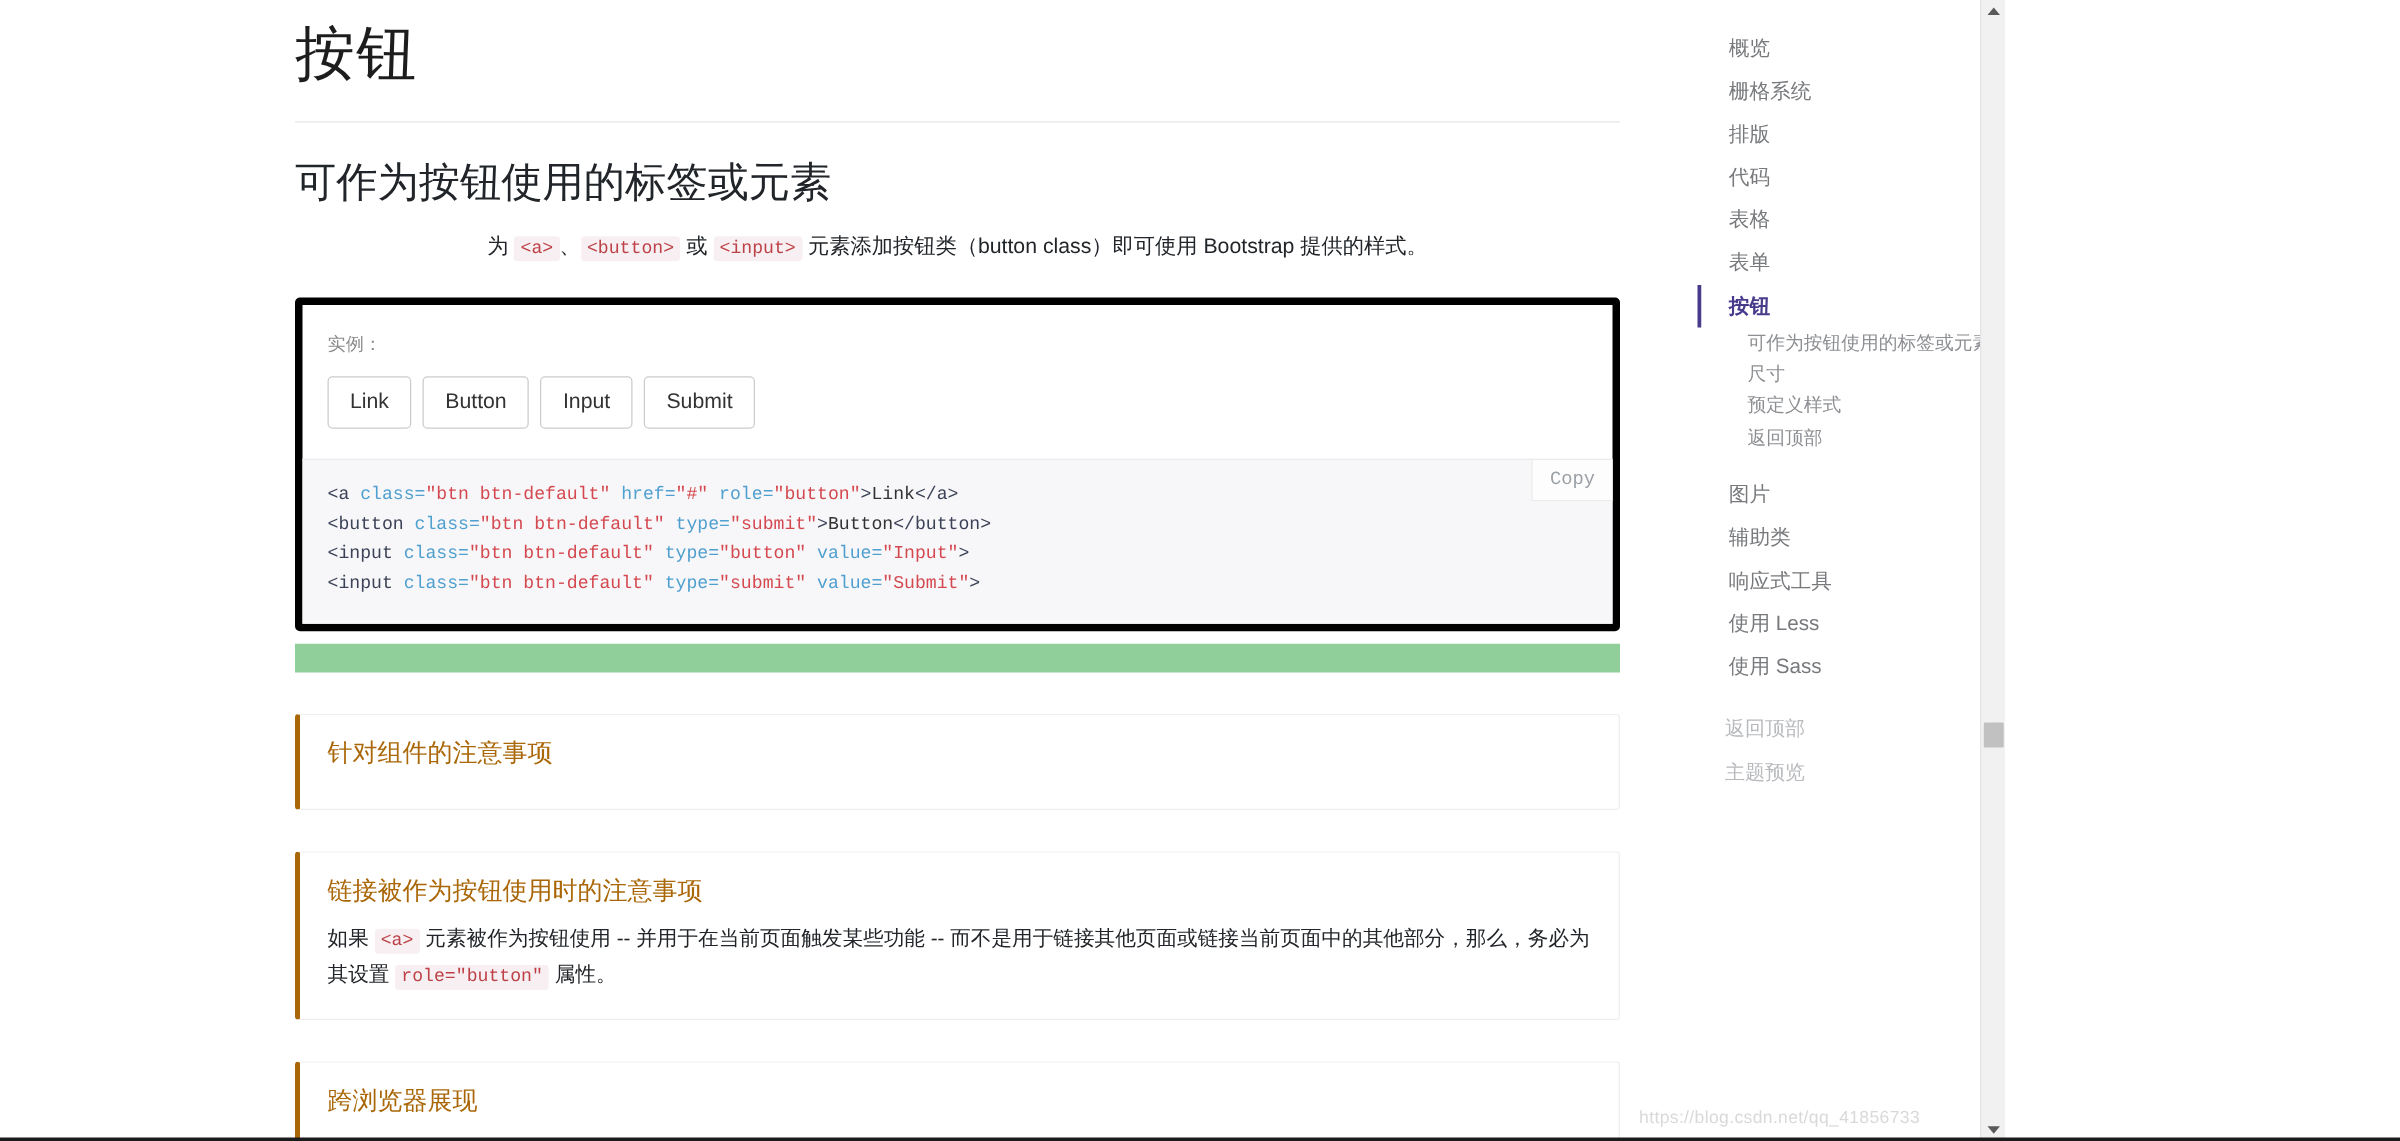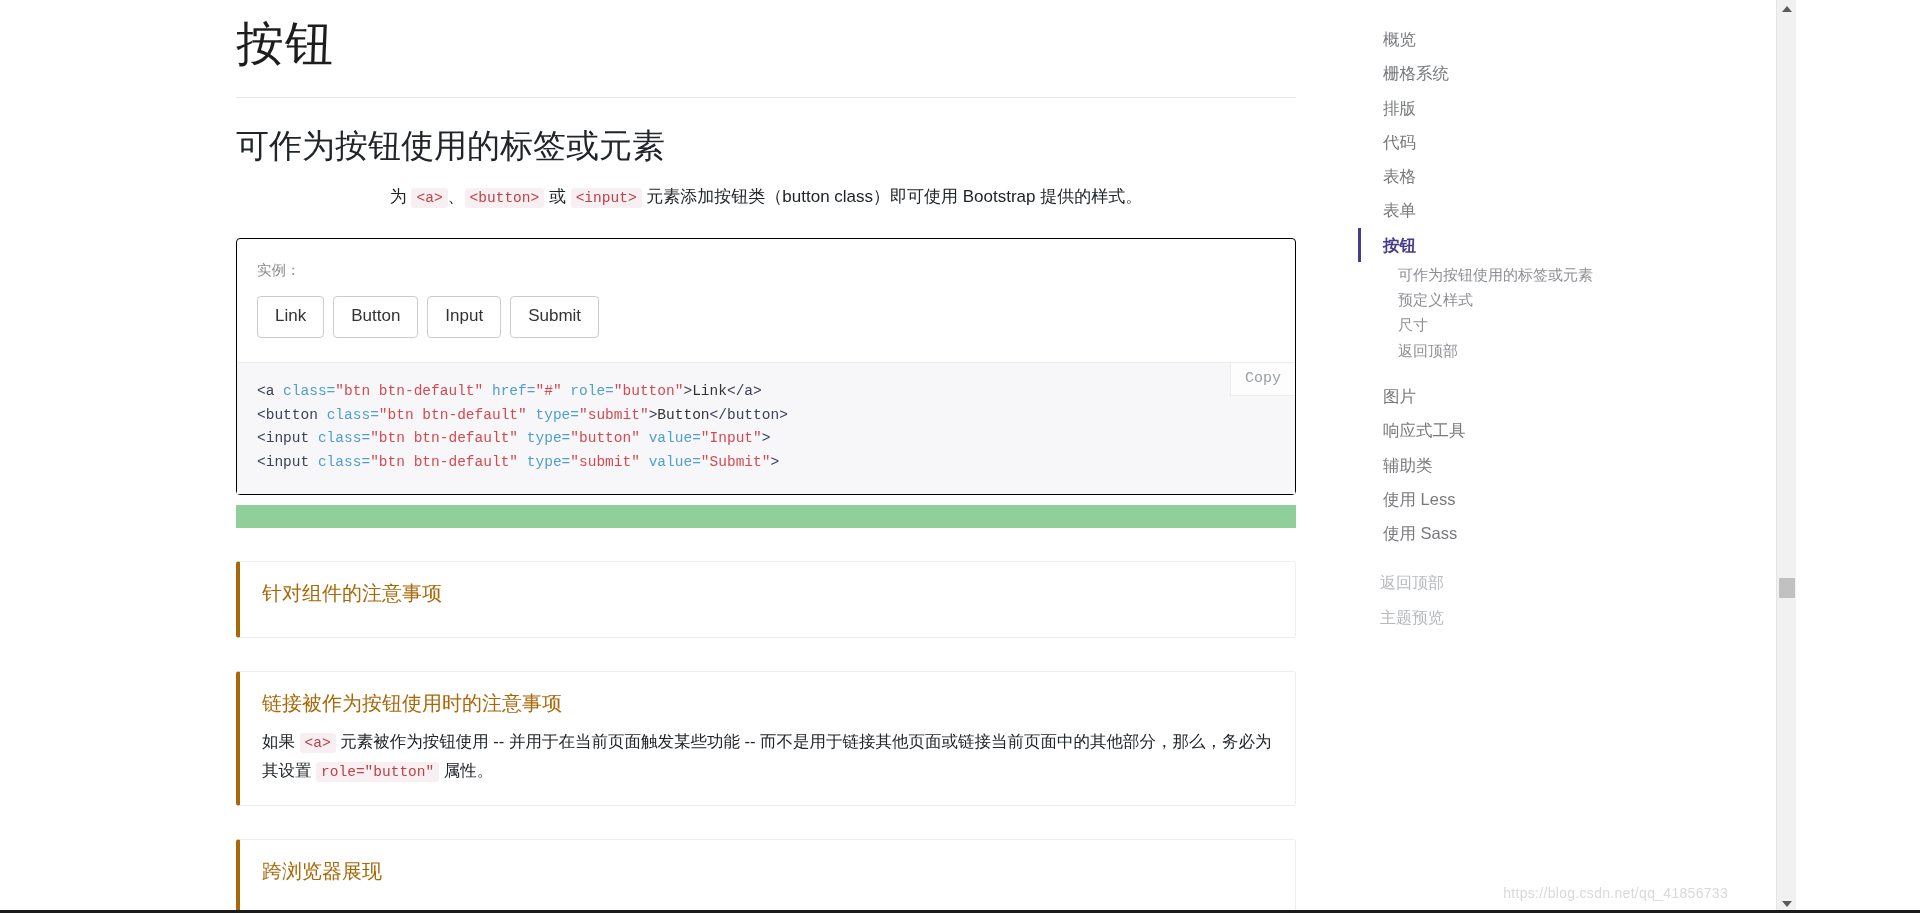--- a/index.html
+++ b/index.html
@@ -5,21 +5,21 @@
   * { box-sizing: border-box; }
   html, body {
     margin: 0; padding: 0;
     width: 1920px; height: 913px;
     background: #ffffff;
     font-family: "Liberation Sans", "DejaVu Sans", sans-serif;
     overflow: hidden;
   }
   .page {
     position: relative;
-    width: 1796px; height: 913px;
+    width: 1604px; height: 913px;
     background: #ffffff;
     padding-left: 27px;
   }
 
   
   .main {
     position: absolute;
     left: 236px; top: 0;
     width: 1060px;
     height: 913px;
@@ -58,21 +58,21 @@
     font-size: 14.5px;
     color: #bd4147;
     background: #f7eff1;
     padding: 2px 5px;
     border-radius: 3px;
     white-space: nowrap;
   }
 
   
   .example-card {
-    border: 1px solid #000000;
+    border: 6px solid #000000;
     border-radius: 4px;
     background: #fff;
     margin-bottom: 10px;
   }
   .example-body {
     padding: 22px 20px 24px 20px;
   }
   .example-label {
     font-size: 14.5px;
     color: #8a8a8a;
@@ -294,29 +294,29 @@
         <a class="nav-item">概览</a>
         <a class="nav-item">栅格系统</a>
         <a class="nav-item">排版</a>
         <a class="nav-item">代码</a>
         <a class="nav-item">表格</a>
         <a class="nav-item">表单</a>
         <a class="nav-item active">按钮</a>
       </div>
     <div id="nav-sub">
         <a class="nav-sub">可作为按钮使用的标签或元素</a>
+        <a class="nav-sub">尺寸</a>
         <a class="nav-sub">预定义样式</a>
-        <a class="nav-sub">尺寸</a>
         <a class="nav-sub">返回顶部</a>
       </div>
     <div class="nav-gap"></div>
     <div id="nav-after">
         <a class="nav-item">图片</a>
+        <a class="nav-item">辅助类</a>
         <a class="nav-item">响应式工具</a>
-        <a class="nav-item">辅助类</a>
         <a class="nav-item">使用 Less</a>
         <a class="nav-item">使用 Sass</a>
       </div>
     <div class="nav-gap"></div>
     <div id="nav-foot">
         <a class="nav-foot">返回顶部</a>
         <a class="nav-foot">主题预览</a>
       </div>
   </nav>
 

